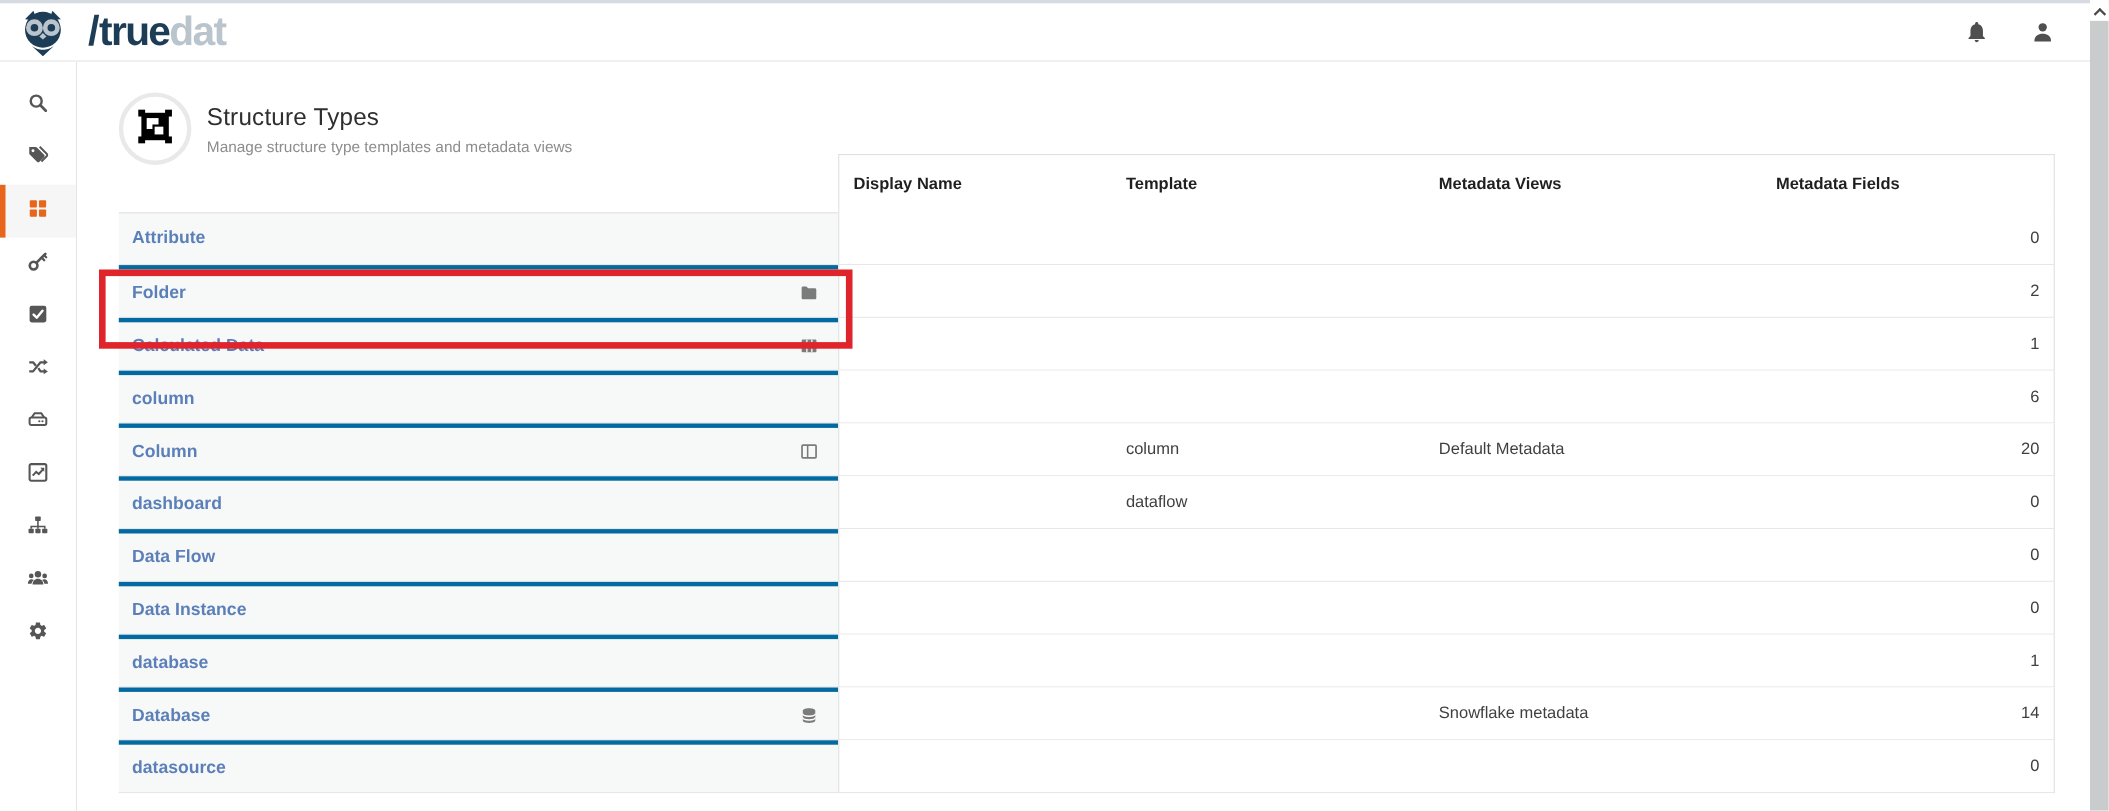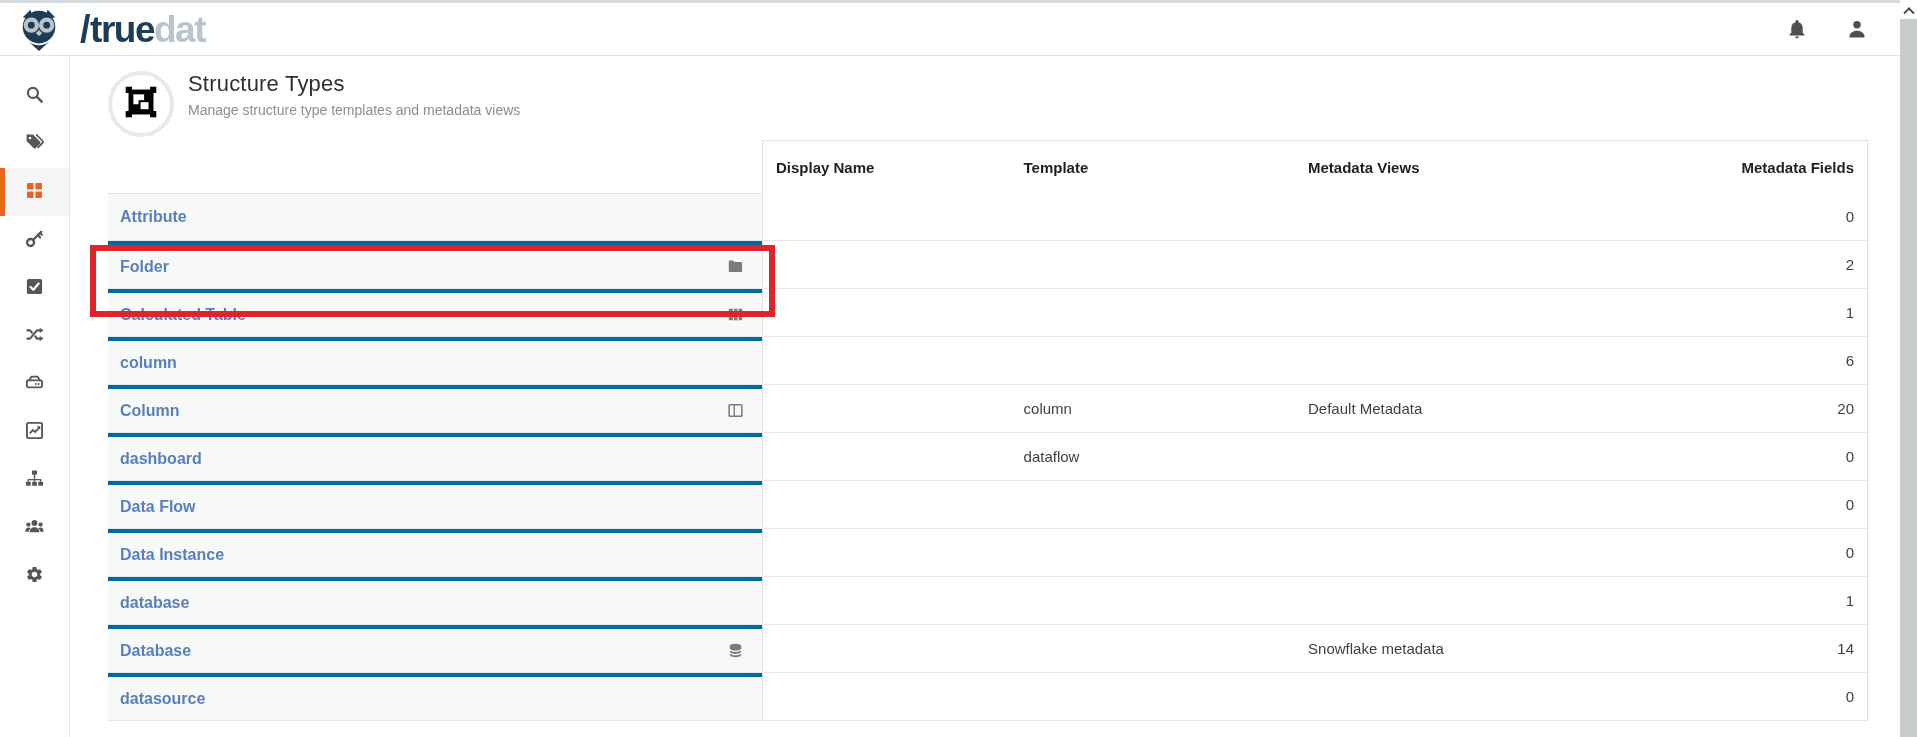--- a/index.html
+++ b/index.html
@@ -28,37 +28,37 @@
              border-right:1px solid #e6e6e6; padding-top:16px; z-index:4; }
   .side-item { position:relative; width:69px; height:48px; display:flex; align-items:center;
                justify-content:center; color:#565656; cursor:pointer; }
   .side-item svg { width:19px; height:19px; }
   .side-item.active { background:#f6f6f6; color:#e8651c; }
   .side-item.active::before { content:""; position:absolute; left:0; top:0; width:5px; height:48px; background:#e8651c; }
 
   
   .content { position:absolute; top:56px; left:70px; width:1830px; height:681px; background:#fff; }
 
-  .page-header { position:absolute; left:38px; top:15px; display:flex; align-items:flex-start; }
+  .page-header { position:absolute; left:38px; top:28px; display:flex; align-items:center; }
   .ph-circle { width:66px; height:66px; border-radius:50%; border:4px solid #e9e9e9; background:#fff;
                display:flex; align-items:center; justify-content:center; }
   .ph-circle svg { width:34px; height:34px; }
   .ph-text { margin-left:14px; }
   .ph-title { font-size:22px; color:#2f2f2f; letter-spacing:.2px; }
   .ph-subtitle { font-size:14px; color:#8d8d8d; margin-top:5px; }
 
   
   .st-table { position:absolute; left:38px; top:84px; width:1760px; }
   .st-head { margin-left:654px; height:53px; display:flex; align-items:center;
              border:1px solid #e0e0e0; border-bottom:none; background:#fff; }
   .st-head .hc { font-size:15px; font-weight:bold; color:#1f1f1f; }
   .hc-display { width:248px; padding-left:13px; }
   .hc-template { width:285px; padding-left:13px; }
   .hc-views { width:320px; padding-left:13px; }
-  .hc-fields { width:253px; padding-right:13px; text-align:right; }
+  .hc-fields { width:253px; padding-right:13px; text-align:left; }
 
   .st-row { display:flex; height:48px; }
   .name-cell { width:654px; background:#f7f8f8; border-bottom:1px solid #e7e7e7; border-top:4px solid #0369a1;
                display:flex; align-items:center; padding:0 18px 0 12px; }
   .st-row:first-child .name-cell { border-top:1px solid #e0e0e0; }
   .name-link { font-size:16px; font-weight:600; color:#5b7fb8; text-decoration:none; cursor:pointer; }
   .type-icon { margin-left:auto; width:17px; height:17px; color:#7b7b7b; }
   .type-icon svg { width:17px; height:17px; display:block; }
   .data-cells { width:1106px; display:flex; align-items:center; background:#fff;
                 border-left:1px solid #e0e0e0; border-right:1px solid #e0e0e0; border-bottom:1px solid #e7e7e7; }
@@ -248,21 +248,21 @@
             </div>
             <div class="data-cells">
               <div class="dc dc-display"></div>
               <div class="dc dc-template"></div>
               <div class="dc dc-views"></div>
               <div class="dc dc-fields">2</div>
             </div>
           </div>
           <div class="st-row">
             <div class="name-cell">
-              <a class="name-link">Calculated Table</a>
+              <a class="name-link">Calculated Data</a>
               <span class="type-icon">
                 <svg viewBox="0 0 24 24">
                   <rect x="2.5" y="3.8" width="19" height="16.4" rx="1.4" fill="currentColor"></rect>
                   <path d="M2.5 12h19M9.2 3.8v16.4M15.6 3.8v16.4" stroke="#fff" stroke-width="1.6"></path>
                 </svg>
               </span>
             </div>
             <div class="data-cells">
               <div class="dc dc-display"></div>
               <div class="dc dc-template"></div>

